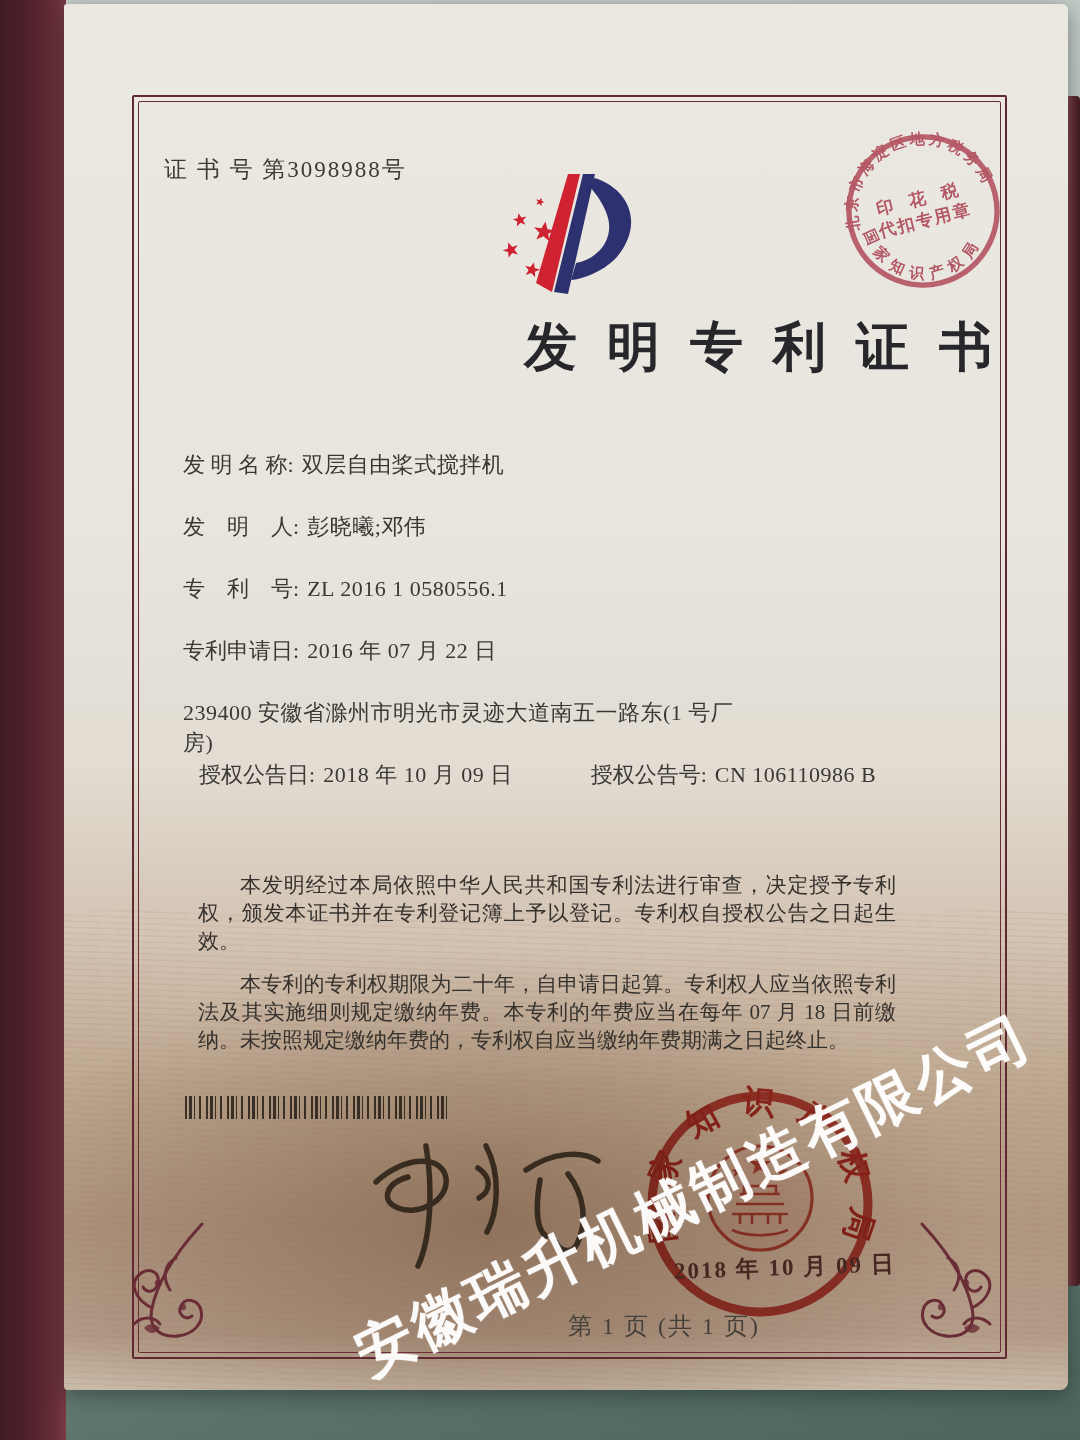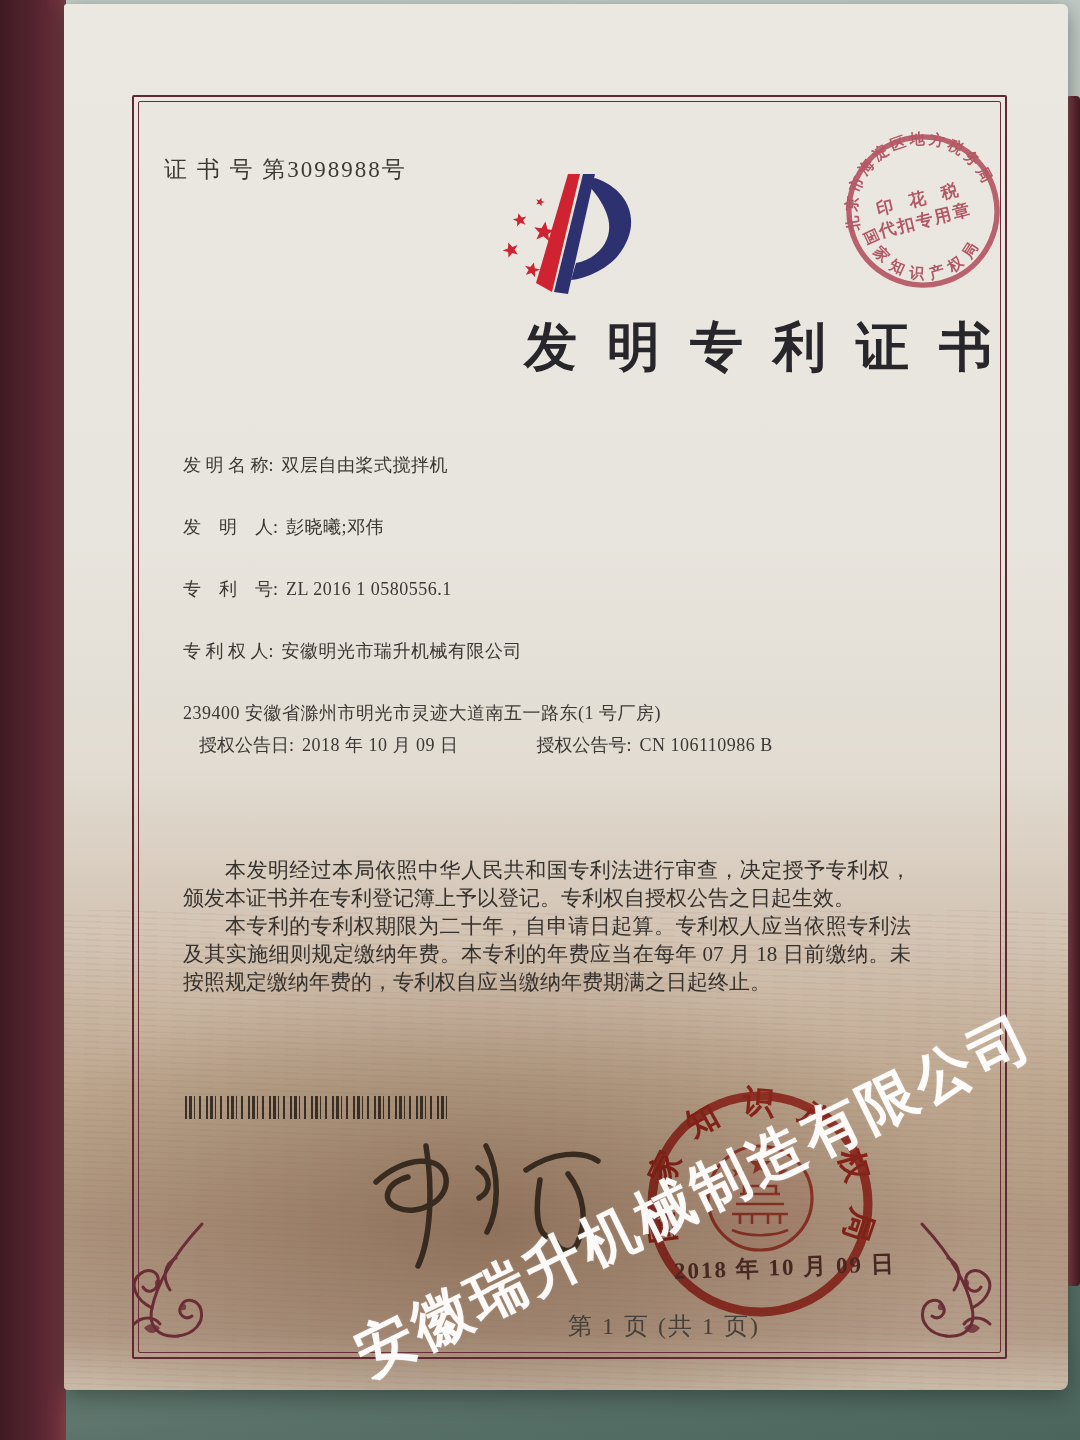--- a/index.html
+++ b/index.html
@@ -47,34 +47,34 @@
     font-size:23px;letter-spacing:2px;color:#3d3a35;
   }
   .logo{position:absolute;left:404px;top:164px;}
   .title{
     position:absolute;left:0;width:100%;top:308px;text-align:right;
     font-size:53px;font-weight:bold;color:#27262b;
     letter-spacing:30px;text-indent:30px;margin-left:-46px;
   }
   .fields{
     position:absolute;left:119px;top:446px;width:700px;
-    font-size:18px;color:#3b3733;line-height:30px;
+    font-size:22px;color:#3b3733;line-height:30px;
   }
   .frow{display:flex;margin-bottom:32px;}
   .frow.tight{margin-bottom:2px;}
   .flabel{white-space:pre;margin-right:8px;flex:0 0 auto;}
   .fvalue{letter-spacing:0.5px;}
   .fvalue.addr{max-width:552px;}
   .grant-pair{display:flex;margin-left:16px;}
   .grant-gap{width:62px;flex:0 0 auto;}
   .paras{
     position:absolute;left:119px;top:852px;width:728px;
     font-size:21px;line-height:28px;color:#35312d;text-align:justify;
   }
-  .paras p{margin:0;text-indent:2em;}
+  .paras p{margin:15px;text-indent:2em;}
   .barcode{
     position:absolute;left:121px;top:1092px;width:262px;height:23px;opacity:.85;
     background:
       repeating-linear-gradient(90deg,#241d16 0 2px,transparent 2px 4px,#241d16 4px 7px,transparent 7px 9px,#241d16 9px 10px,transparent 10px 14px,#241d16 14px 16px,transparent 16px 21px);
   }
   .director{position:absolute;left:130px;top:1166px;font-size:26px;color:#39342d;line-height:30px;}
   .director .dname{margin-top:12px;letter-spacing:3px;}
   .signature{position:absolute;left:282px;top:1122px;z-index:8;}
   .seal-main{position:absolute;left:572px;top:1076px;z-index:12;mix-blend-mode:multiply;opacity:.93;}
   .seal-date{
@@ -168,22 +168,22 @@
       </div>
       <div class="frow">
         <span class="flabel">发　明　人:</span>
         <span class="fvalue">彭晓曦;邓伟</span>
       </div>
       <div class="frow">
         <span class="flabel">专　利　号:</span>
         <span class="fvalue">ZL 2016 1 0580556.1</span>
       </div>
       <div class="frow">
-        <span class="flabel">专 利 权 人:</span>
-        <span class="fvalue">安徽明光市瑞升机械有限公司</span>
+        <span class="flabel">专利申请日:</span>
+        <span class="fvalue">2016 年 07 月 22 日</span>
       </div>
       <div class="frow tight">
         <span class="fvalue addr">239400 安徽省滁州市明光市灵迹大道南五一路东(1 号厂房)</span>
       </div>
       <div class="frow">
         <span class="grant-pair">
           <span class="flabel">授权公告日:</span>
           <span class="fvalue">2018 年 10 月 09 日</span>
         </span>
         <span class="grant-gap"></span>

